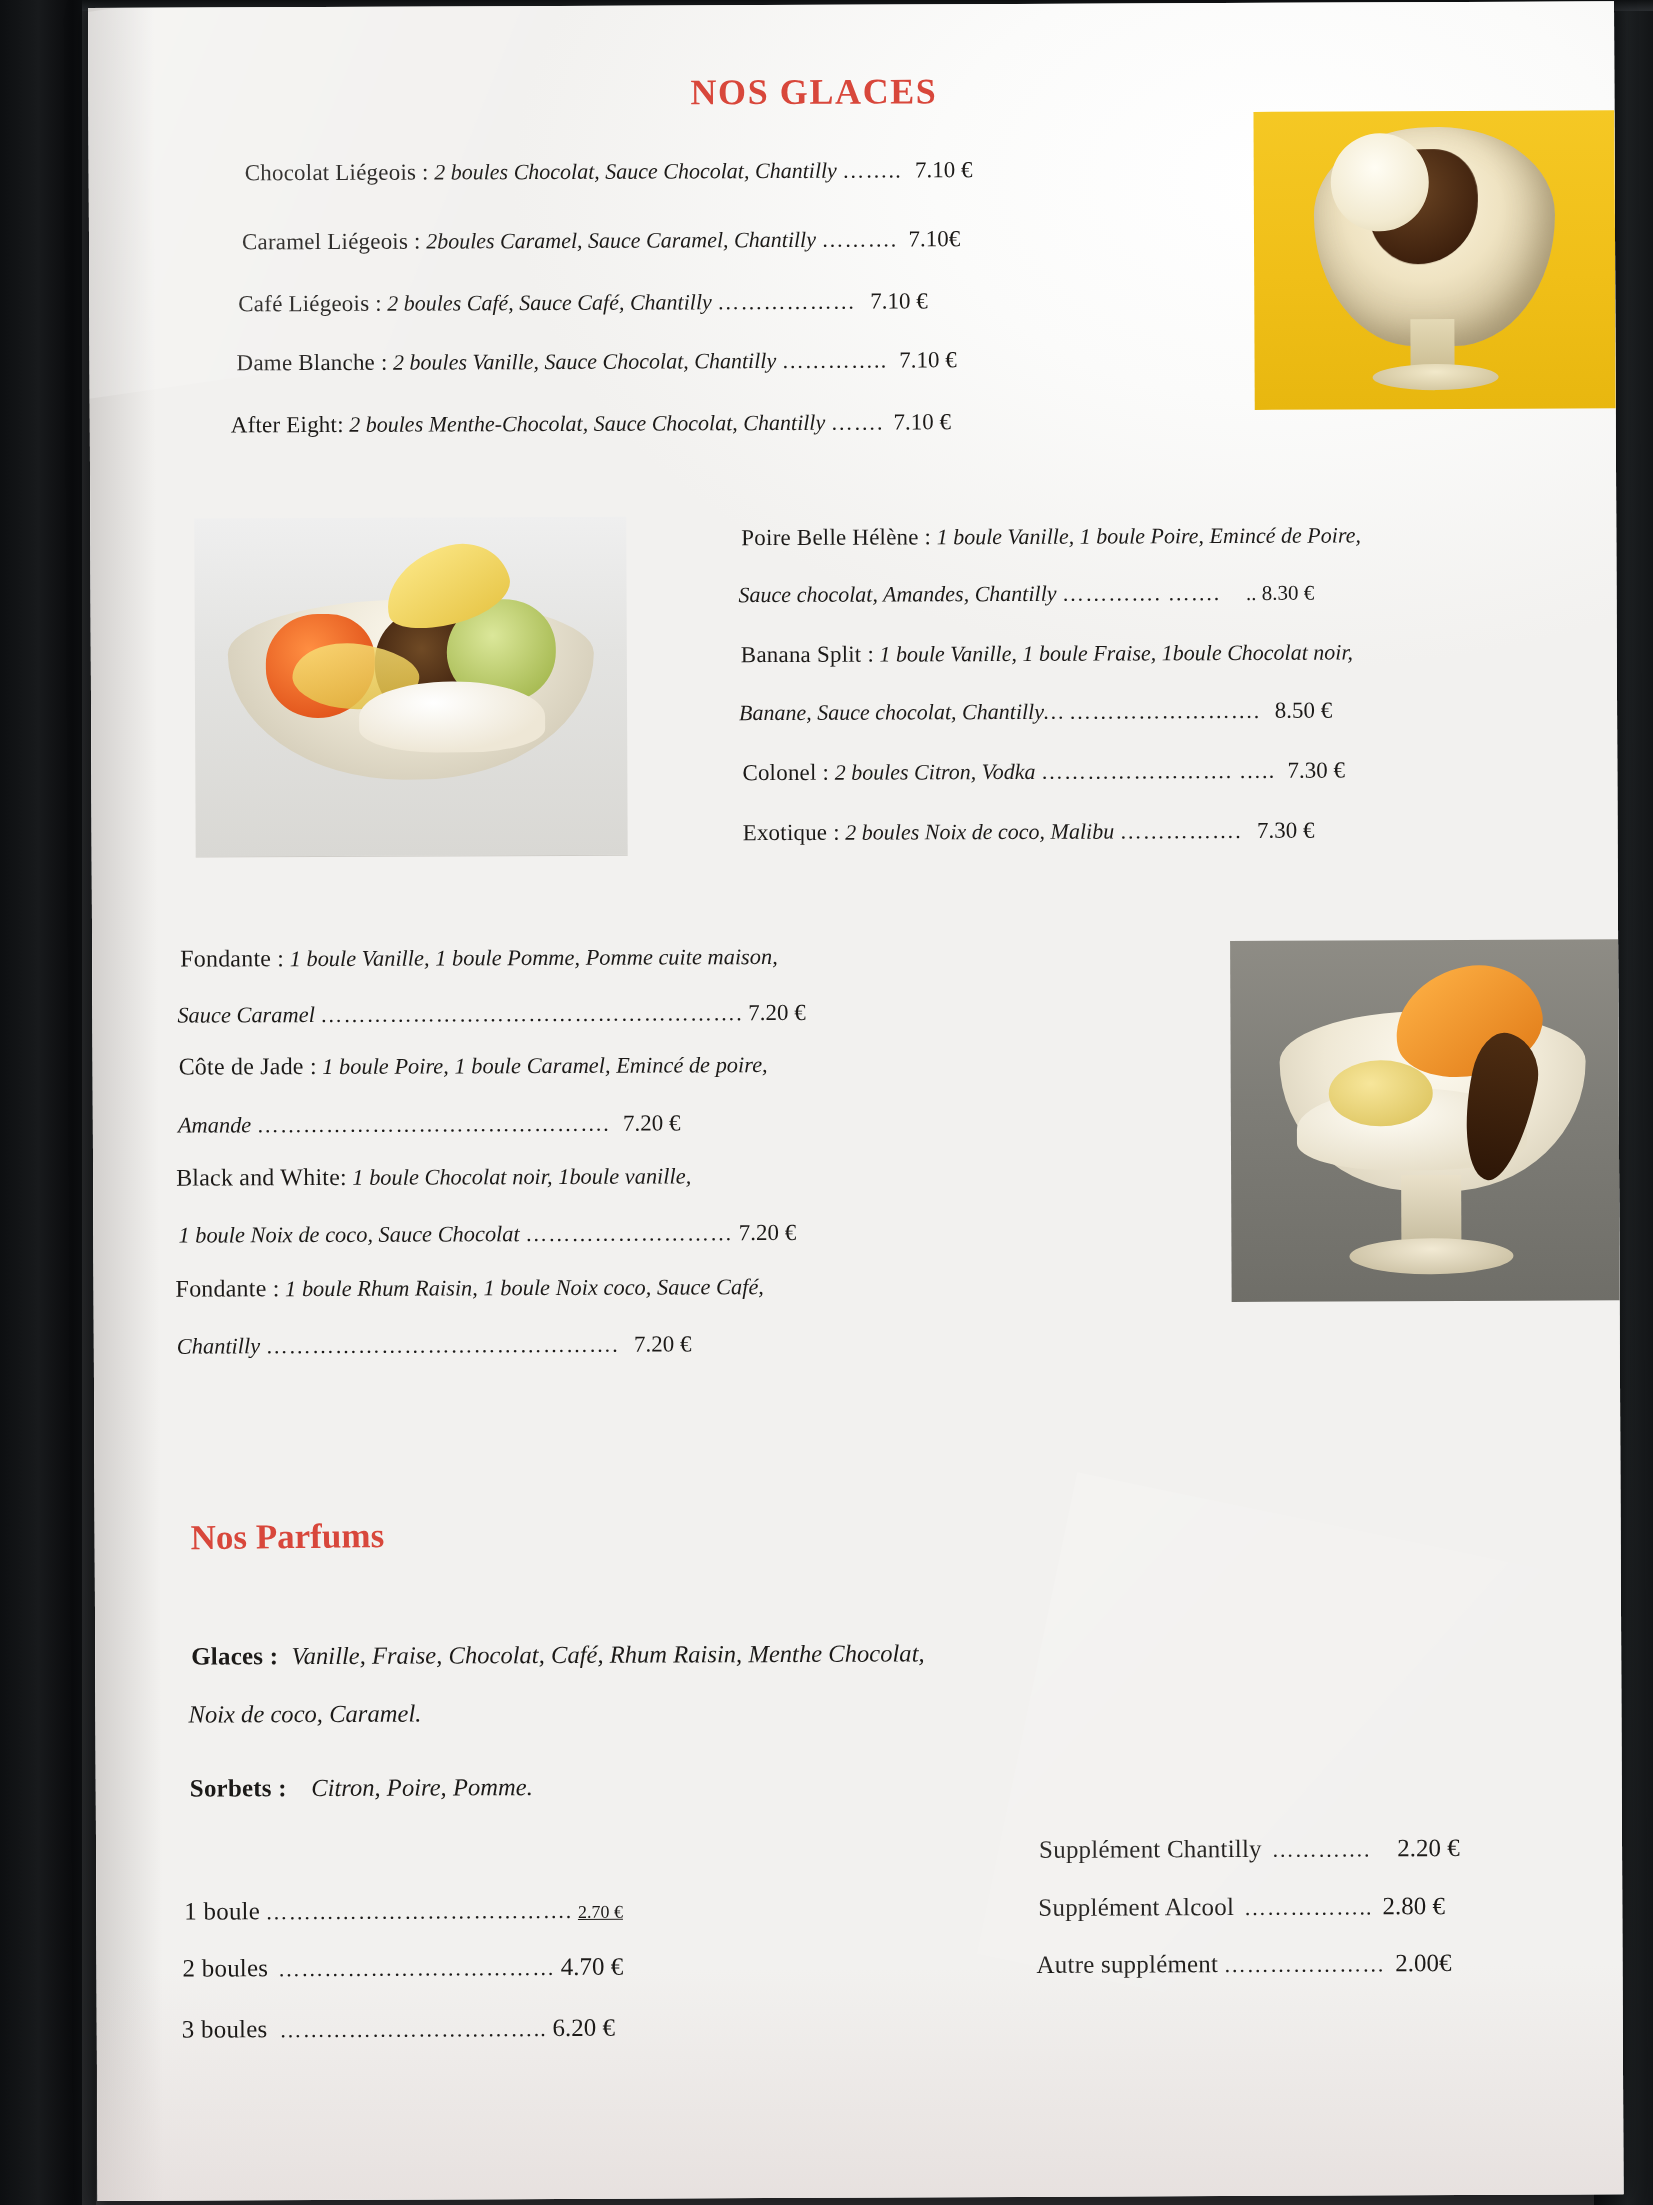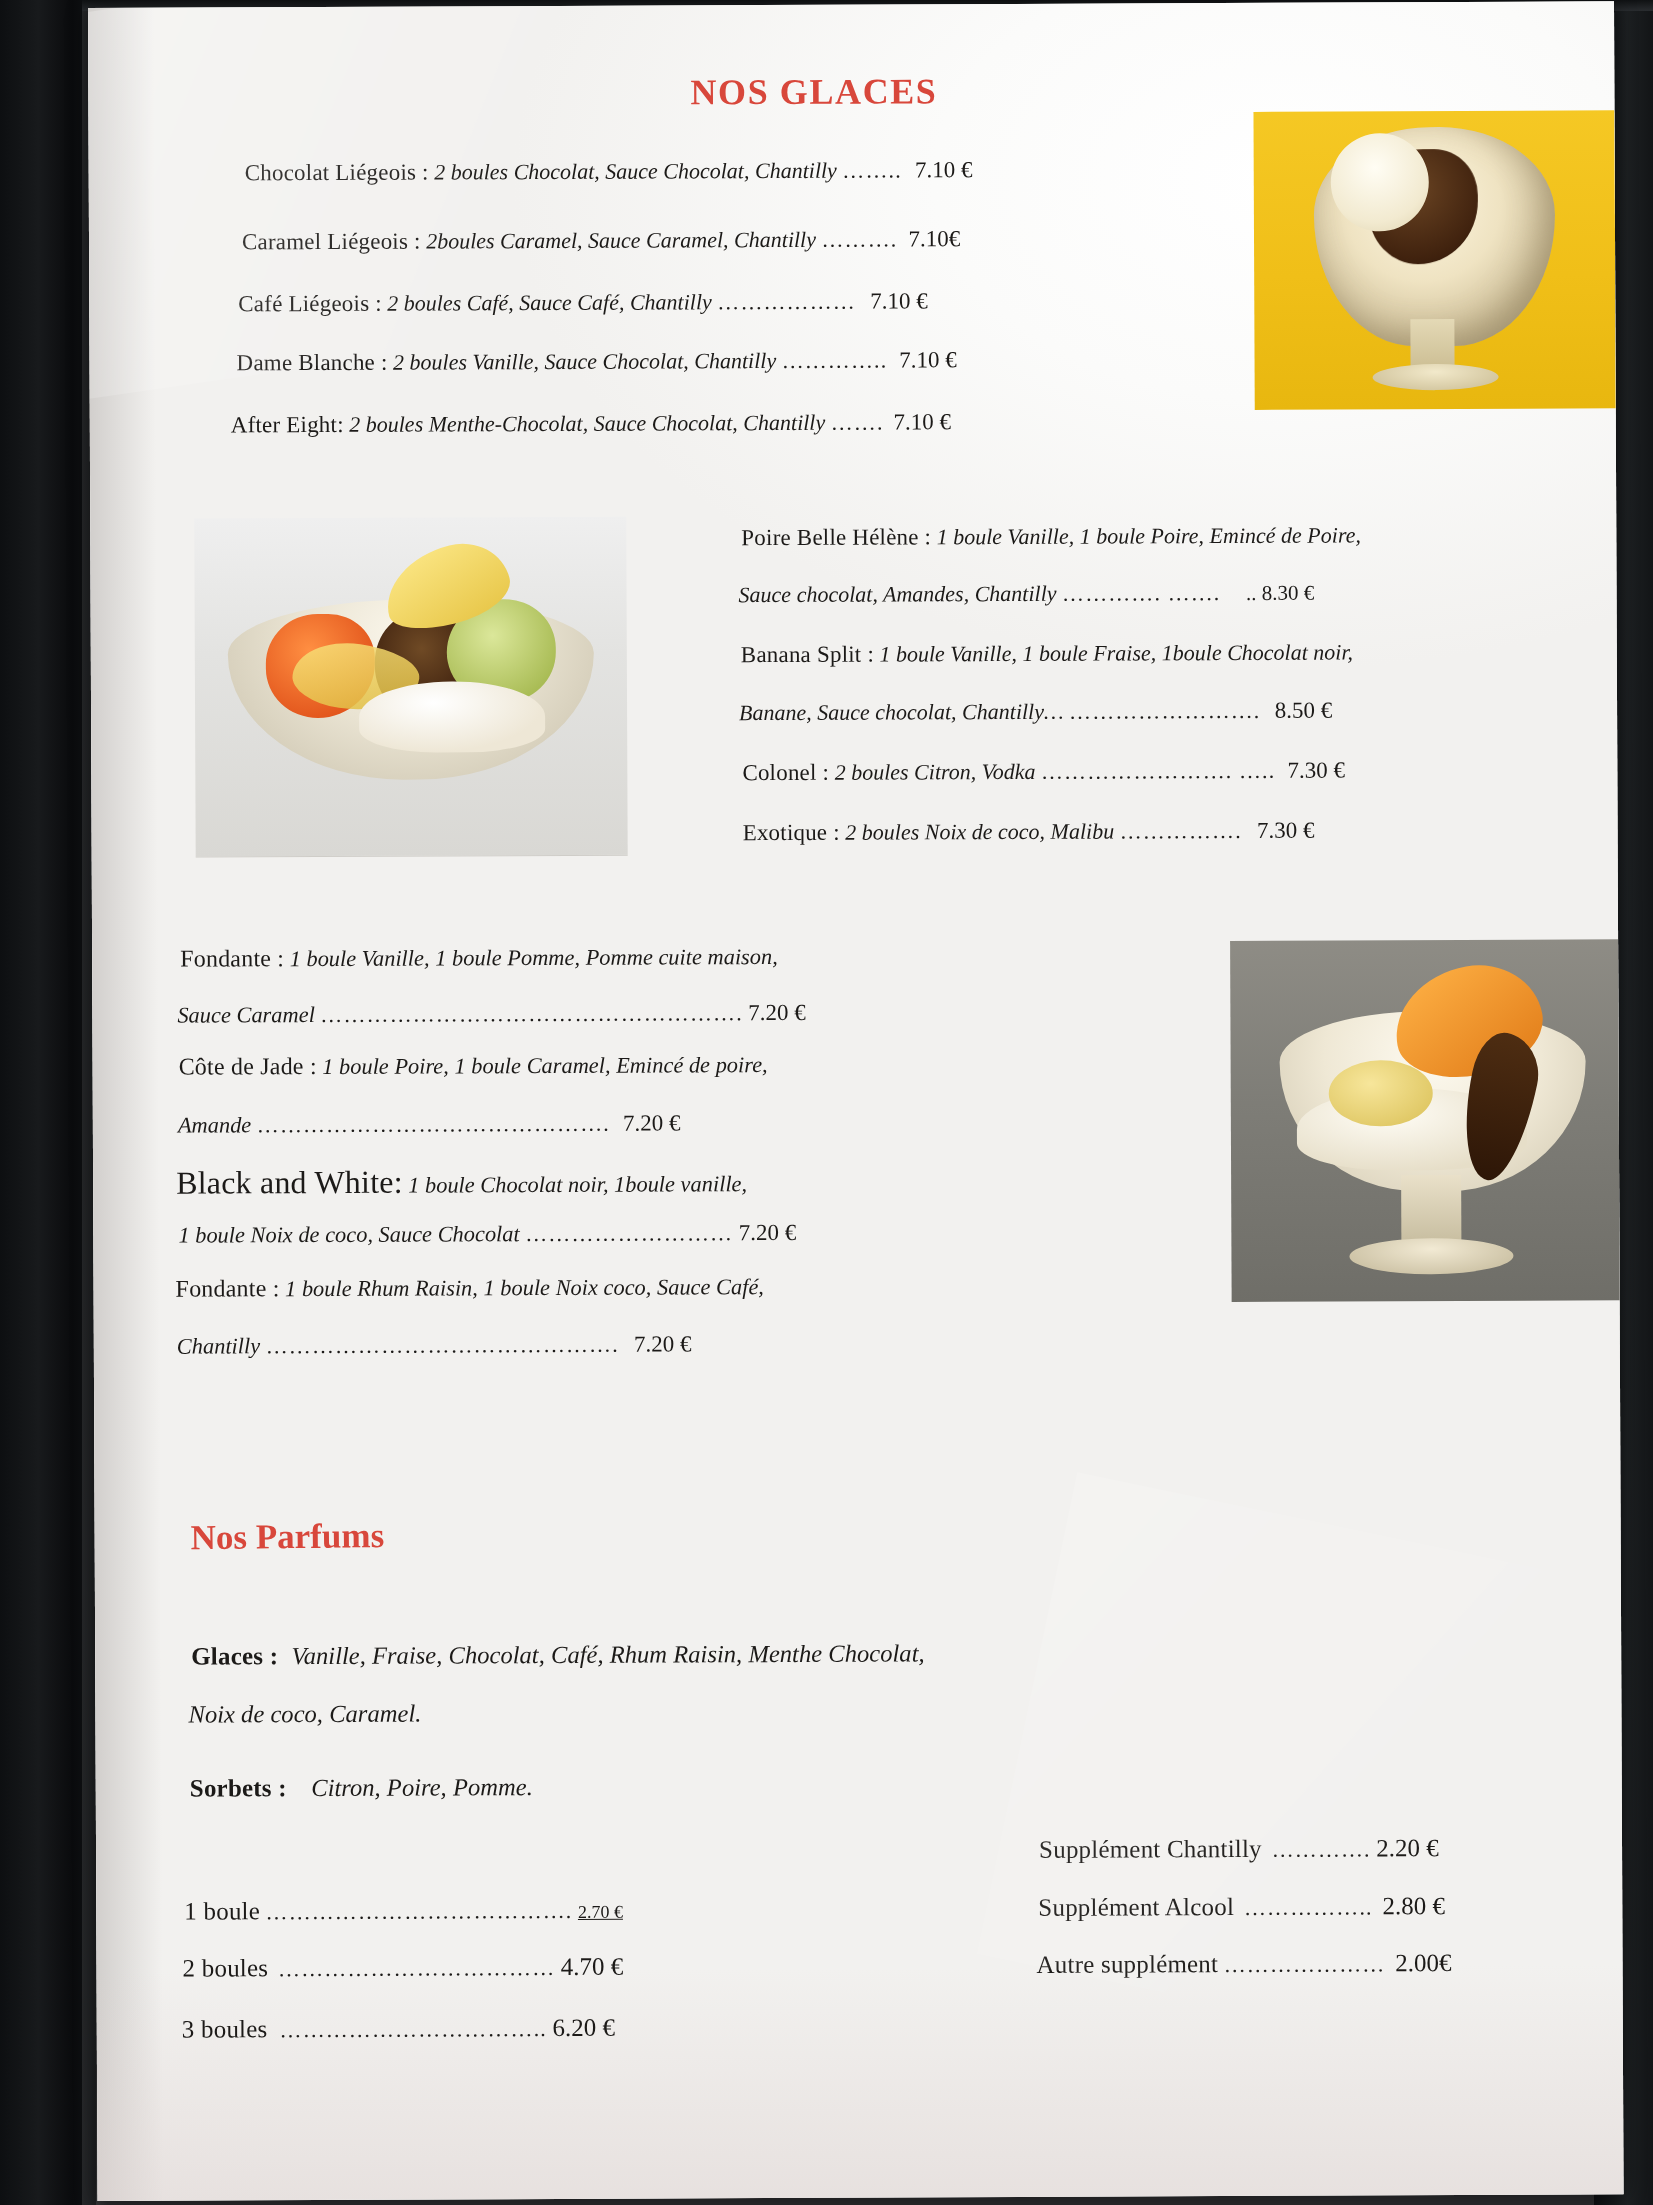--- a/index.html
+++ b/index.html
@@ -360,21 +360,21 @@
       <span class="nm" style="font-size:24px;">Côte de Jade :</span>
       <span class="ds" style="font-size:22.4px;">1 boule Poire, 1 boule Caramel, Emincé de poire,</span>
     </div>
     <div class="line" style="left:85px; top:1105px;">
       <span class="ds" style="font-size:22.4px;">Amande</span>
       <span class="dots">……………………………………….</span>
       <span class="pr" style="font-size:23px; margin-left:7.7px;">7.20 €</span>
     </div>
 
     <div class="line" style="left:83px; top:1157px;">
-      <span class="nm" style="font-size:32px;">Black and White:</span>
+      <span class="nm" style="font-size:24px;">Black and White:</span>
       <span class="ds" style="font-size:22.4px;">1 boule Chocolat noir, 1boule vanille,</span>
     </div>
     <div class="line" style="left:85px; top:1215px;">
       <span class="ds" style="font-size:22.4px;">1 boule Noix de coco, Sauce Chocolat</span>
       <span class="dots">………………………</span>
       <span class="pr" style="font-size:23px;">7.20 €</span>
     </div>
 
     <div class="line" style="left:82px; top:1268px;">
       <span class="nm" style="font-size:24px;">Fondante :</span>
@@ -413,21 +413,21 @@
     </div>
     <div class="line" style="left:85px; top:2008px;">
       <span class="nm" style="font-size:25px;">3 boules</span>
       <span class="dots" style="font-size:22px; margin-left:6.6px;">……………………………..</span>
       <span class="pr" style="font-size:25px;">6.20 €</span>
     </div>
 
     <div class="line" style="left:943px; top:1832px;">
       <span class="nm" style="font-size:25px;">Supplément Chantilly</span>
       <span class="dots" style="font-size:22px; margin-left:4.4px;">………….</span>
-      <span class="pr" style="font-size:25px; margin-left:0;">2.20 €</span>
+      <span class="pr" style="font-size:25px; margin-left:21px;">2.20 €</span>
     </div>
     <div class="line" style="left:942px; top:1890px;">
       <span class="nm" style="font-size:25px;">Supplément Alcool</span>
       <span class="dots" style="font-size:22px; margin-left:4.4px;">……………..</span>
       <span class="pr" style="font-size:25px; margin-left:4.4px;">2.80 €</span>
     </div>
     <div class="line" style="left:940px; top:1947px;">
       <span class="nm" style="font-size:25px;">Autre supplément</span>
       <span class="dots" style="font-size:22px;">…………………</span>
       <span class="pr" style="font-size:25px; margin-left:4.4px;">2.00€</span>

